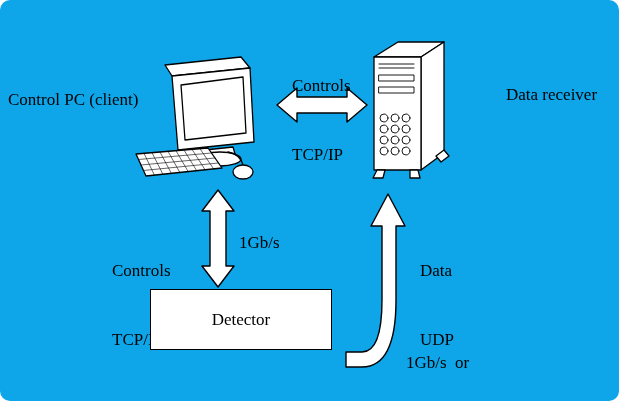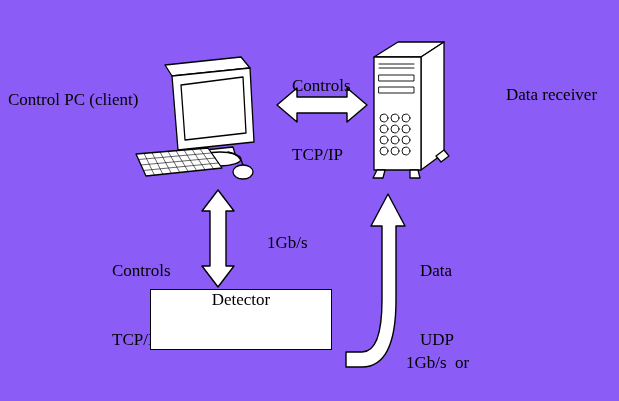--- a/index.html
+++ b/index.html
@@ -2,43 +2,44 @@
 <html><head>
 <meta charset="utf-8">
 <style>
   * { box-sizing: border-box; }
   html, body { margin: 0; padding: 0; background: #ffffff; }
   body { font-family: "Liberation Serif", serif; color: #000; }
   #canvas {
     position: relative;
     width: 619px;
     height: 401px;
-    background: #8b5cf6;
+    background: #0ea5e9;
     overflow: hidden;
+    border-radius: 10px;
   }
   #canvas svg { position: absolute; left: 0; top: 0; }
   .lbl {
     position: absolute;
     font-size: 17px;
     line-height: 23px;
     color: #000;
     white-space: pre;
   }
   .lbl.bold { font-weight: normal; }
   .lbl.rate { line-height: 27px; }
   .detector-box {
     position: absolute;
     left: 150px;
     top: 289px;
     width: 182px;
     height: 61px;
     border: 1.5px solid #000;
     background: #ffffff;
     display: flex;
-    align-items: flex-start;
+    align-items: center;
     justify-content: center;
     font-size: 17px;
   }
 </style>
 </head>
 <body>
 
 <div id="canvas">
 
   <svg width="619" height="401" viewBox="0 0 619 401">
@@ -126,21 +127,21 @@
   <div class="lbl bold" style="left:292px; top:28px;">
     <div>Controls</div>
     <div>TCP/IP</div>
   </div>
 
   <div class="lbl bold" style="left:112px; top:213px;">
     <div>Controls</div>
     <div>TCP/IP</div>
   </div>
 
-  <div class="lbl bold" style="left:239px; top:231px;margin-left:28px;">1Gb/s</div>
+  <div class="lbl bold" style="left:239px; top:231px;">1Gb/s</div>
 
   <div class="lbl bold" style="left:410px; top:213px;margin-left:10px;">
     <div>Data</div>
     <div>UDP</div>
   </div>
 
   <div class="lbl bold rate" style="left:406px; top:295px;">
     <div>1Gb/s  or</div>
     
   </div>

